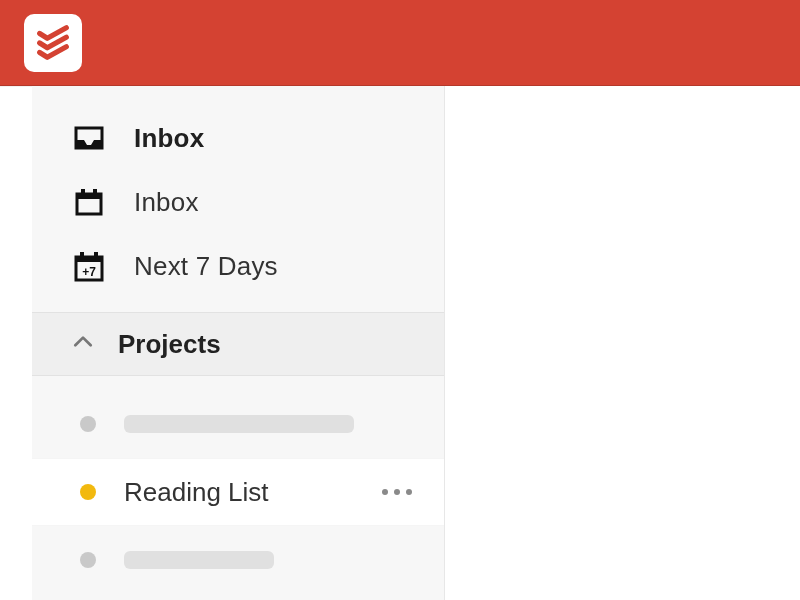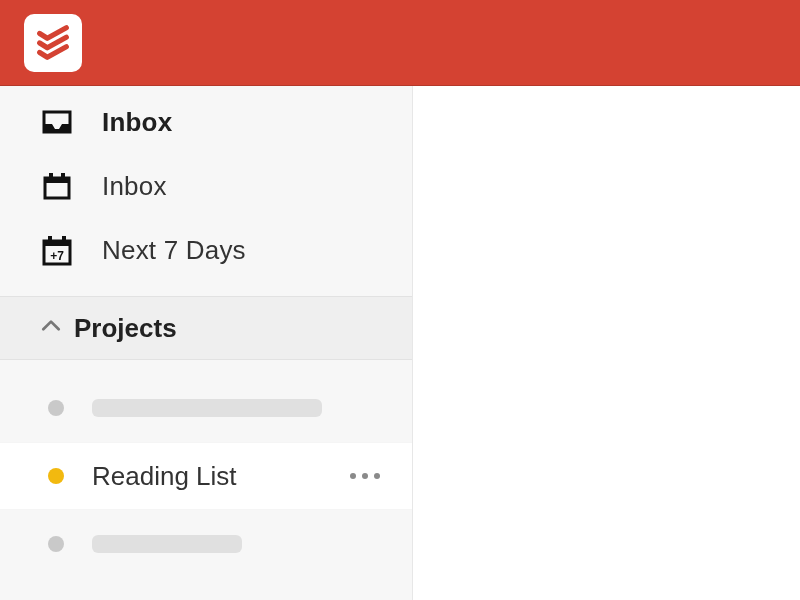--- a/index.html
+++ b/index.html
@@ -20,21 +20,22 @@
     width: 58px; height: 58px; background: #fff; border-radius: 10px;
     display: flex; align-items: center; justify-content: center;
   }
 
   .content { flex: 1; display: flex; min-height: 0; }
   .sidebar {
     width: 413px;
     background: #f7f7f7;
     border-right: 1px solid #e7e7e7;
     display: flex; flex-direction: column;
-    padding-top: 4px;
+    padding-top: 20px;
+    margin-left: 32px;
   }
   .main { flex: 1; background: #ffffff; }
 
   
   .nav-item {
     display: flex; align-items: center;
     height: 64px;
     padding-left: 40px;
     gap: 28px;
     cursor: pointer;
@@ -42,21 +43,21 @@
   }
   .nav-item .icon { width: 34px; display:flex; align-items:center; justify-content:center; }
   .nav-item .label { font-size: 26px; font-weight: 500; letter-spacing: 0.2px; color: #333; }
   .nav-item.bold .label { font-weight: 700; color: #202020; }
 
   
   .section-header {
     display:flex; align-items:center;
     height: 64px;
     padding-left: 40px;
-    gap: 12px;
+    gap: 24px;
     margin-top: 14px;
     background: #efefef;
     border-top: 1px solid #e2e2e2;
     border-bottom: 1px solid #e2e2e2;
     cursor: pointer;
   }
   .section-header .label { font-size: 26px; font-weight: 700; color: #222; }
 
   
   .project-row {

